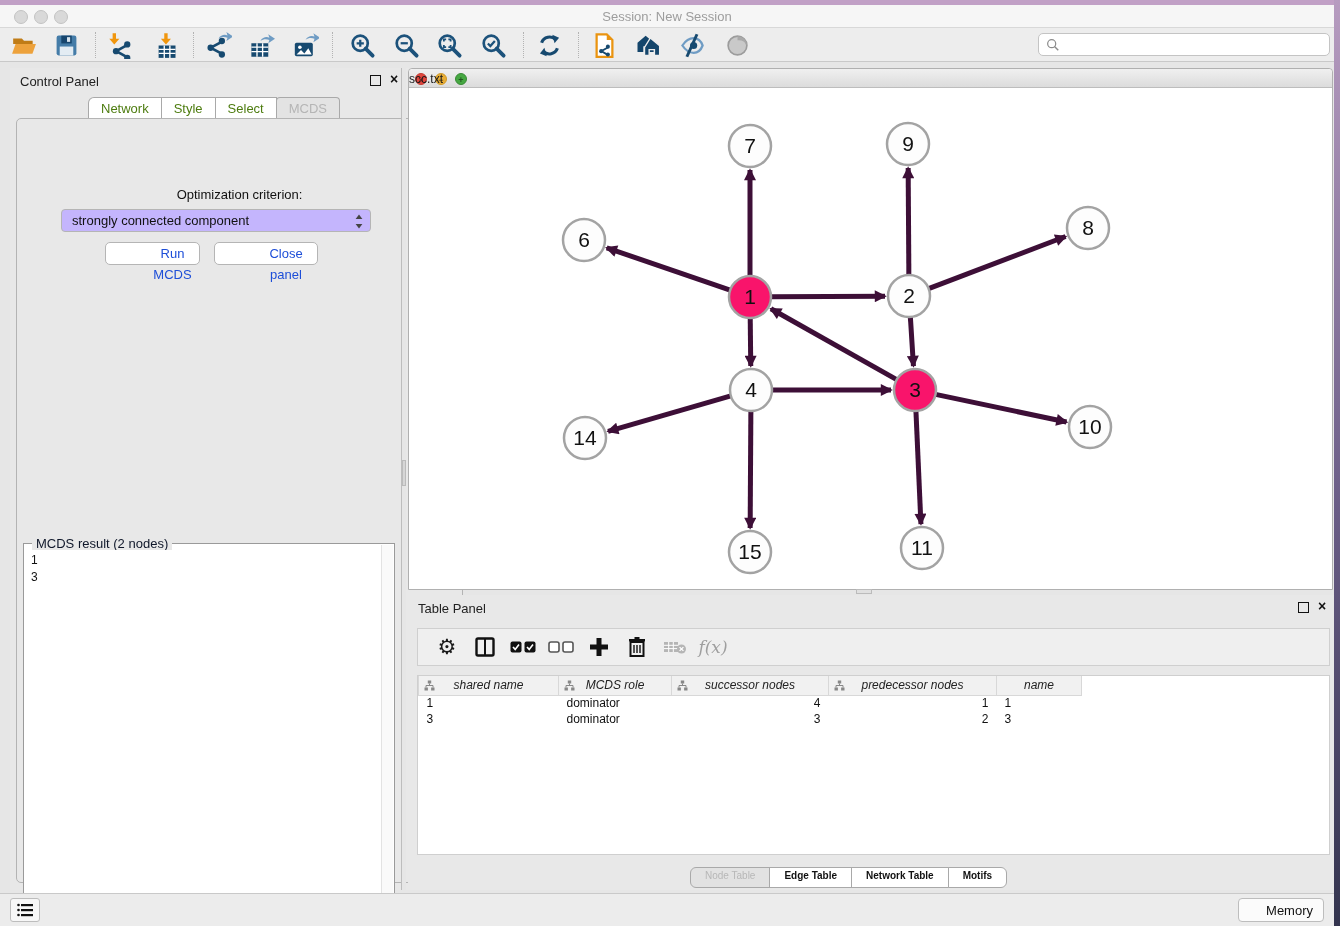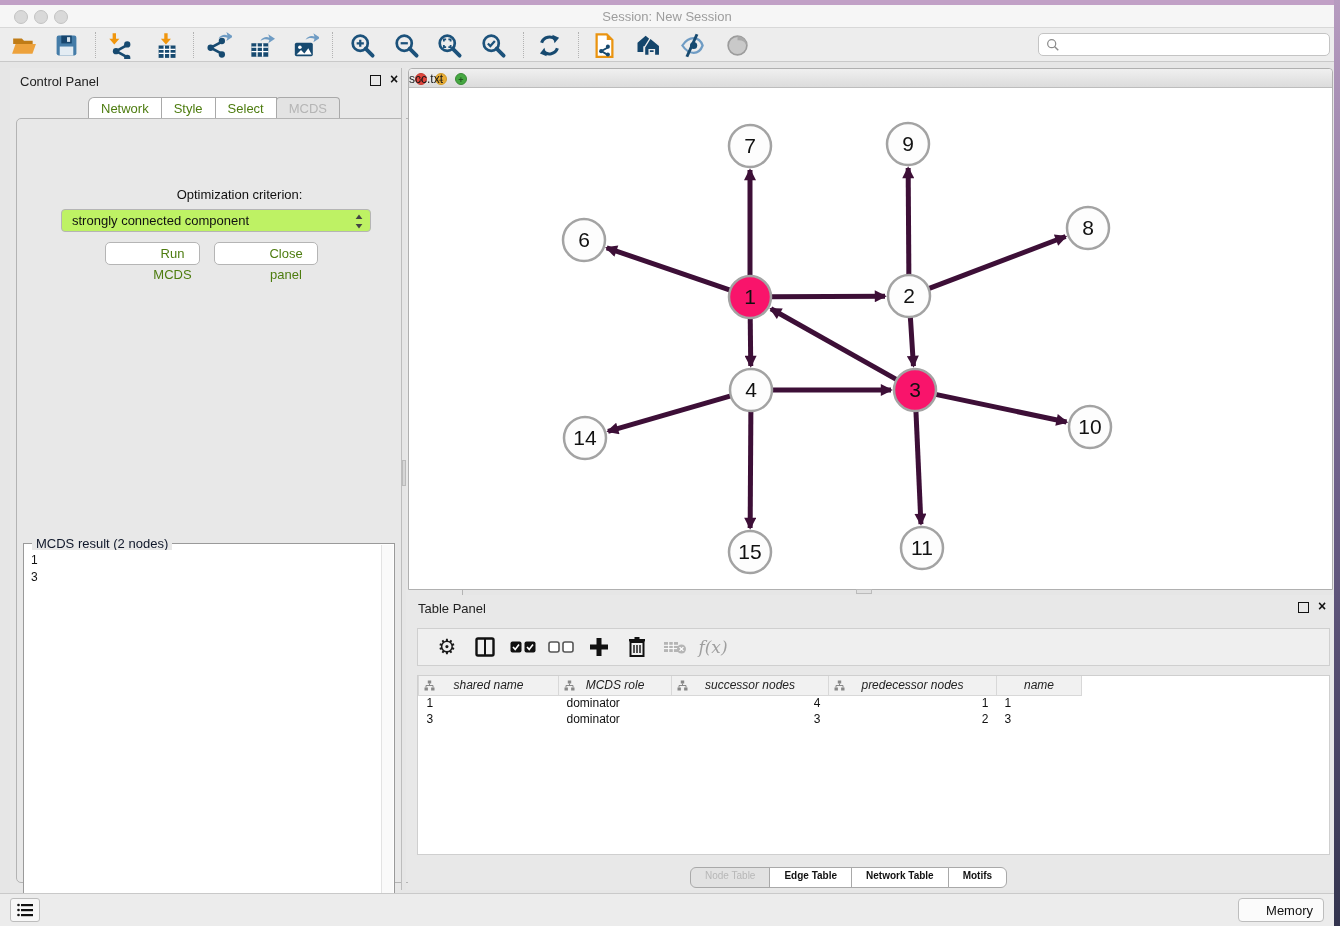--- a/index.html
+++ b/index.html
@@ -30,23 +30,23 @@
   .panel-title { position:absolute; left:10px; top:6px; font-size:13px; color:#222; }
   .panel-float { position:absolute; width:13px; height:13px; top:6px; display:flex; align-items:center; justify-content:center; }
   .panel-close { position:absolute; width:14px; height:14px; top:5px; font-size:14px; font-weight:bold; color:#111; line-height:13px; text-align:center; }
   .cp-tabs { position:absolute; left:78px; top:29px; height:22px; display:flex; }
   .tab { border:1px solid #a9a9a9; border-bottom:none; background:#fff; color:#4d7c0f; font-size:13px; padding:3px 12px 0 12px; height:22px; margin-right:-1px; }
   .tab.first { border-top-left-radius:6px; }
   .tab.last { border-top-right-radius:6px; }
   .tab.disabled-active { background:#e3e3e3; color:#b5b5b5; border-top-left-radius:4px; border-top-right-radius:4px; }
   .cp-content { position:absolute; left:6px; top:50px; width:447px; height:765px; border:1px solid #b4b4b4; border-radius:5px; background:#e8e8e8; }
   .opt-label { position:absolute; left:0; right:0; top:68px; text-align:center; font-size:13px; color:#111; }
-  .dropdown { position:absolute; left:44px; top:90px; width:310px; height:23px; background:#bef264; border:1px solid #b5b5b5; border-radius:4px; display:flex; align-items:center; padding-left:10px; font-size:13px; color:#111; }
+  .dropdown { position:absolute; left:44px; top:90px; width:310px; height:23px; background:#c4b5fd; border:1px solid #b5b5b5; border-radius:4px; display:flex; align-items:center; padding-left:10px; font-size:13px; color:#111; }
   .dd-stepper { position:absolute; right:6px; top:3px; }
-  .btn { position:absolute; height:23px; background:#fff; border:1px solid #b5b5b5; border-radius:5px; font-size:13px; color:#4d7c0f; text-align:center; line-height:21px;padding-left:40px; }
+  .btn { position:absolute; height:23px; background:#fff; border:1px solid #b5b5b5; border-radius:5px; font-size:13px; color:#1d4ed8; text-align:center; line-height:21px;padding-left:40px; }
   .mcds-box { position:absolute; left:6px; top:424px; width:372px; height:378px; border:1px solid #9a9a9a; background:#fff; }
   .mcds-legend { position:absolute; left:8px; top:-8px; background:#e8e8e8; padding:0 4px; font-size:13px; color:#0f172a; }
   .mcds-text { position:absolute; left:1px; top:6px; right:13px; bottom:1px; background:#fff; font-size:12px; color:#111; padding:2px 6px; line-height:17px; }
   .mcds-scroll { position:absolute; right:1px; top:1px; width:12px; bottom:1px; background:#fafafa; border-left:1px solid #e3e3e3; }
 
   
   .v-split { position:absolute; left:401px; top:68px; width:5px; height:822px; background:#e6e6e6; border-left:1px solid #bdbdbd; }
   .v-split-handle { position:absolute; left:0px; top:392px; width:4px; height:26px; background:#d6d6d6; border:1px solid #bbb; }
 
   

